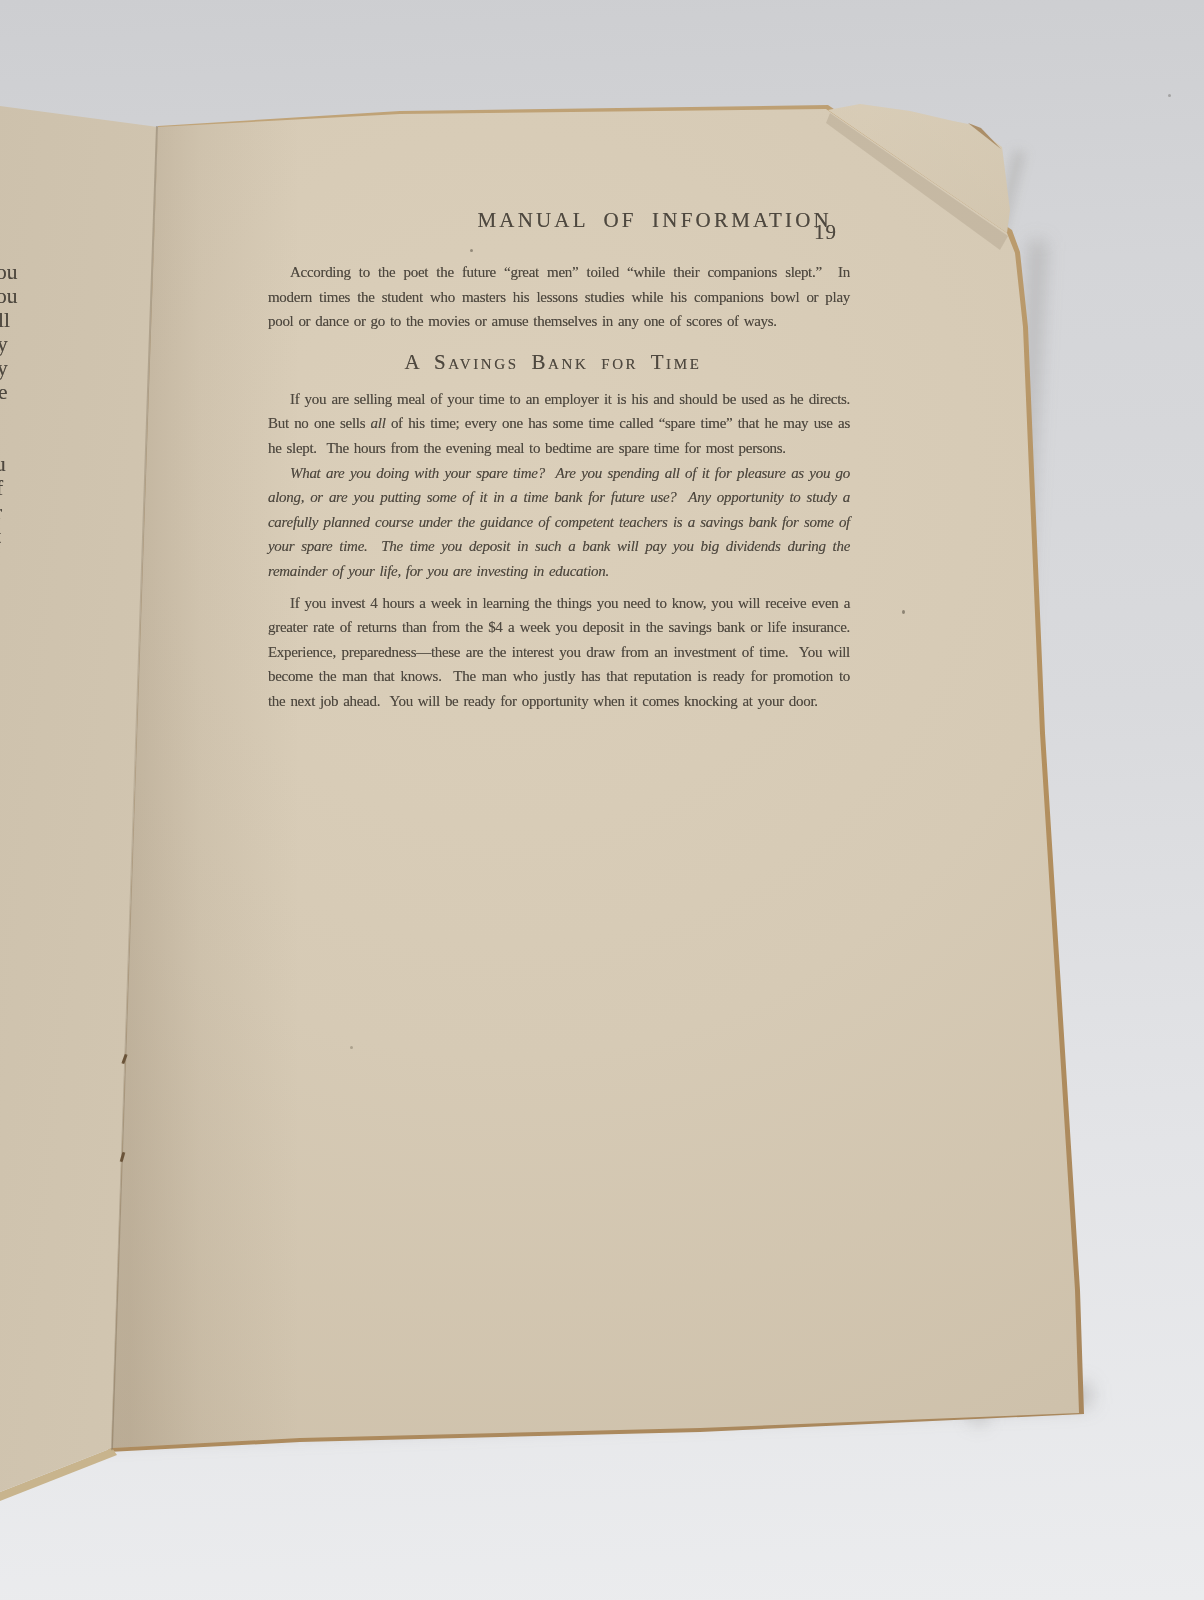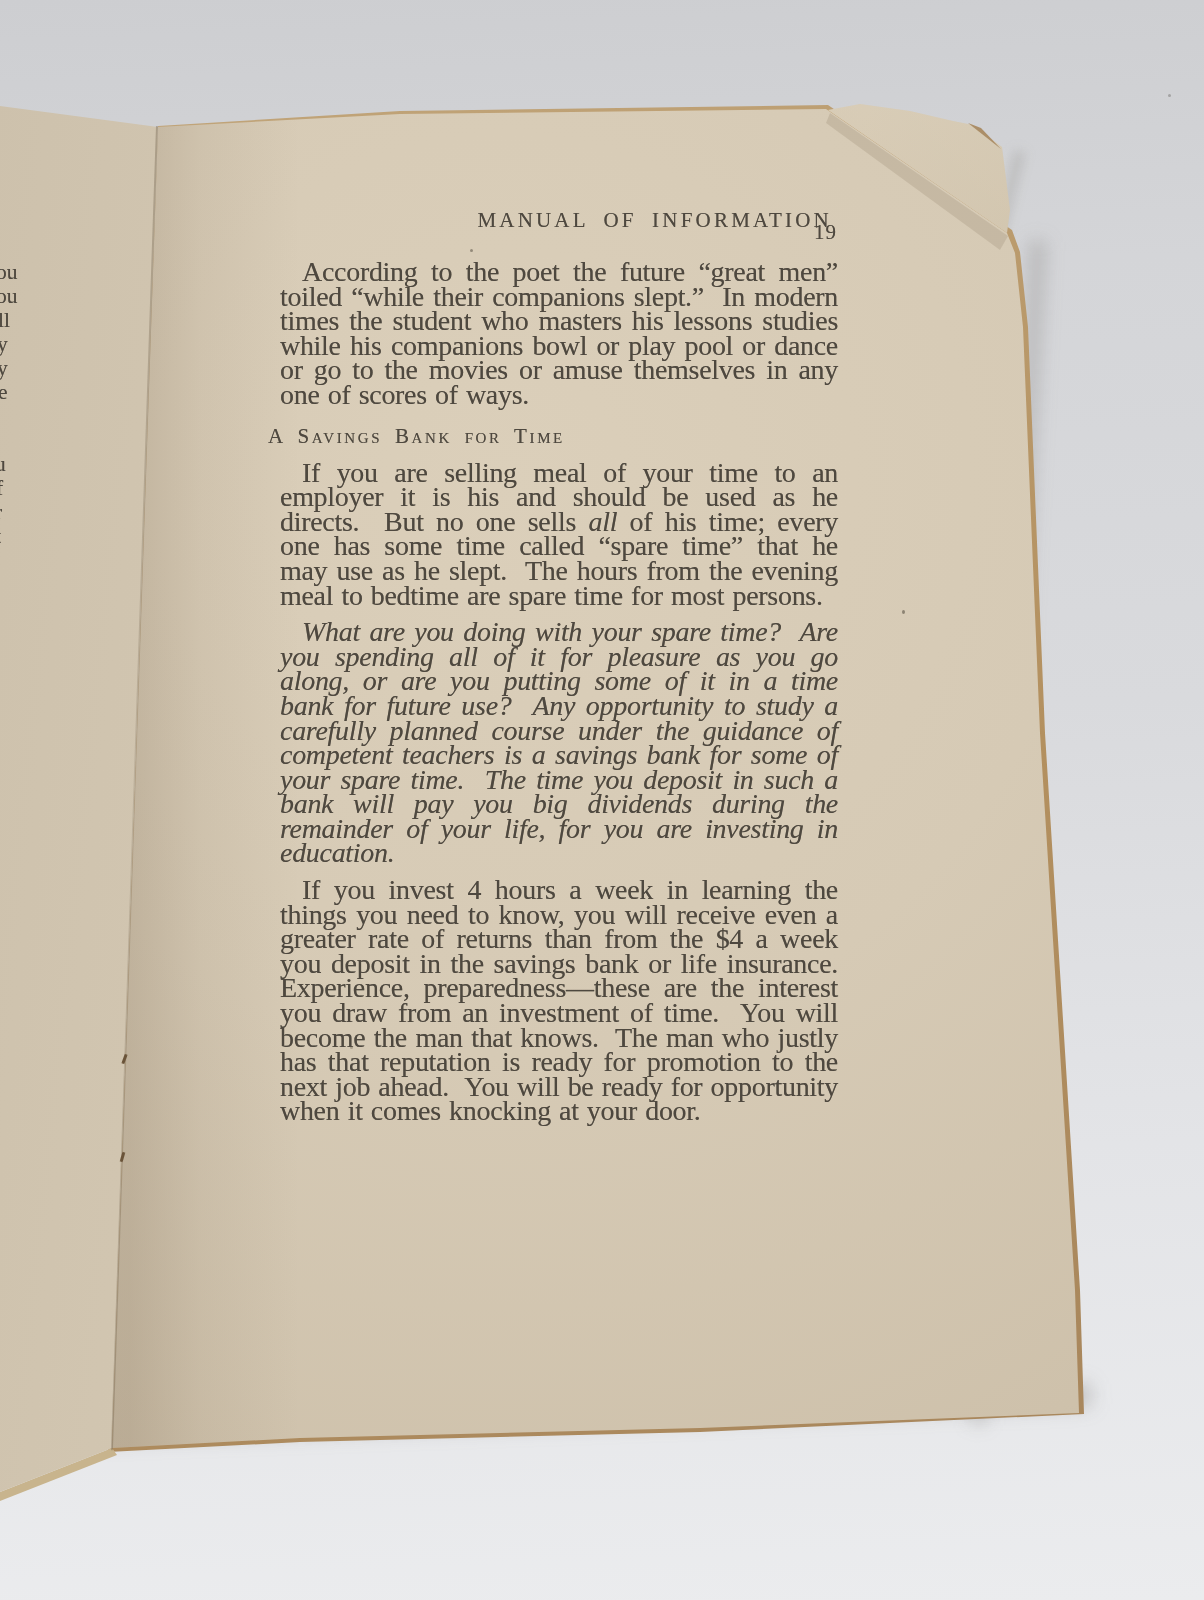--- a/index.html
+++ b/index.html
@@ -72,24 +72,24 @@
   .staple.s1{left:123px;top:1054px;transform:rotate(20deg);}
   .staple.s2{left:121px;top:1152px;transform:rotate(16deg);}
 
   
   .text-block{left:268px;top:207px;width:582px;color:#4e483f;
     text-shadow:0 0 .6px rgba(78,72,63,.55);}
   .header-row{position:relative;text-align:right;font-size:21px;line-height:26px;
     letter-spacing:3.2px;word-spacing:7px;white-space:nowrap;}
   .header-row .title{display:inline-block;margin-right:18px;}
   .header-row .pagenum{position:absolute;right:13px;top:12px;letter-spacing:1px;}
-  .para{margin:12px;font-size:28px;line-height:24.6px;text-align:justify;
+  .para{margin:0;font-size:15px;line-height:24.6px;text-align:justify;
     text-indent:22px;letter-spacing:-0.3px;word-spacing:1.5px;white-space:pre-wrap;}
   .p1{margin-top:27px;}
-  .section-heading{margin:16px 12px 12px 0;font-weight:normal;
+  .section-heading{margin:16px 12px 12px 0;font-weight:normal;text-align:center;
     font-size:21px;line-height:25px;font-variant:small-caps;letter-spacing:2.6px;word-spacing:5px;}
   .p2{margin-top:0;}
   .p3{margin-top:0;font-style:italic;}
   .p4{margin-top:7px;}
 
   
   .speck{border-radius:50%;}
   .speck.a{left:470px;top:249px;width:3px;height:3px;background:rgba(80,72,60,.5);}
   .speck.b{left:902px;top:610px;width:3px;height:4px;background:rgba(80,72,60,.55);}
   .speck.c{left:350px;top:1046px;width:3px;height:3px;background:rgba(95,85,70,.35);}

